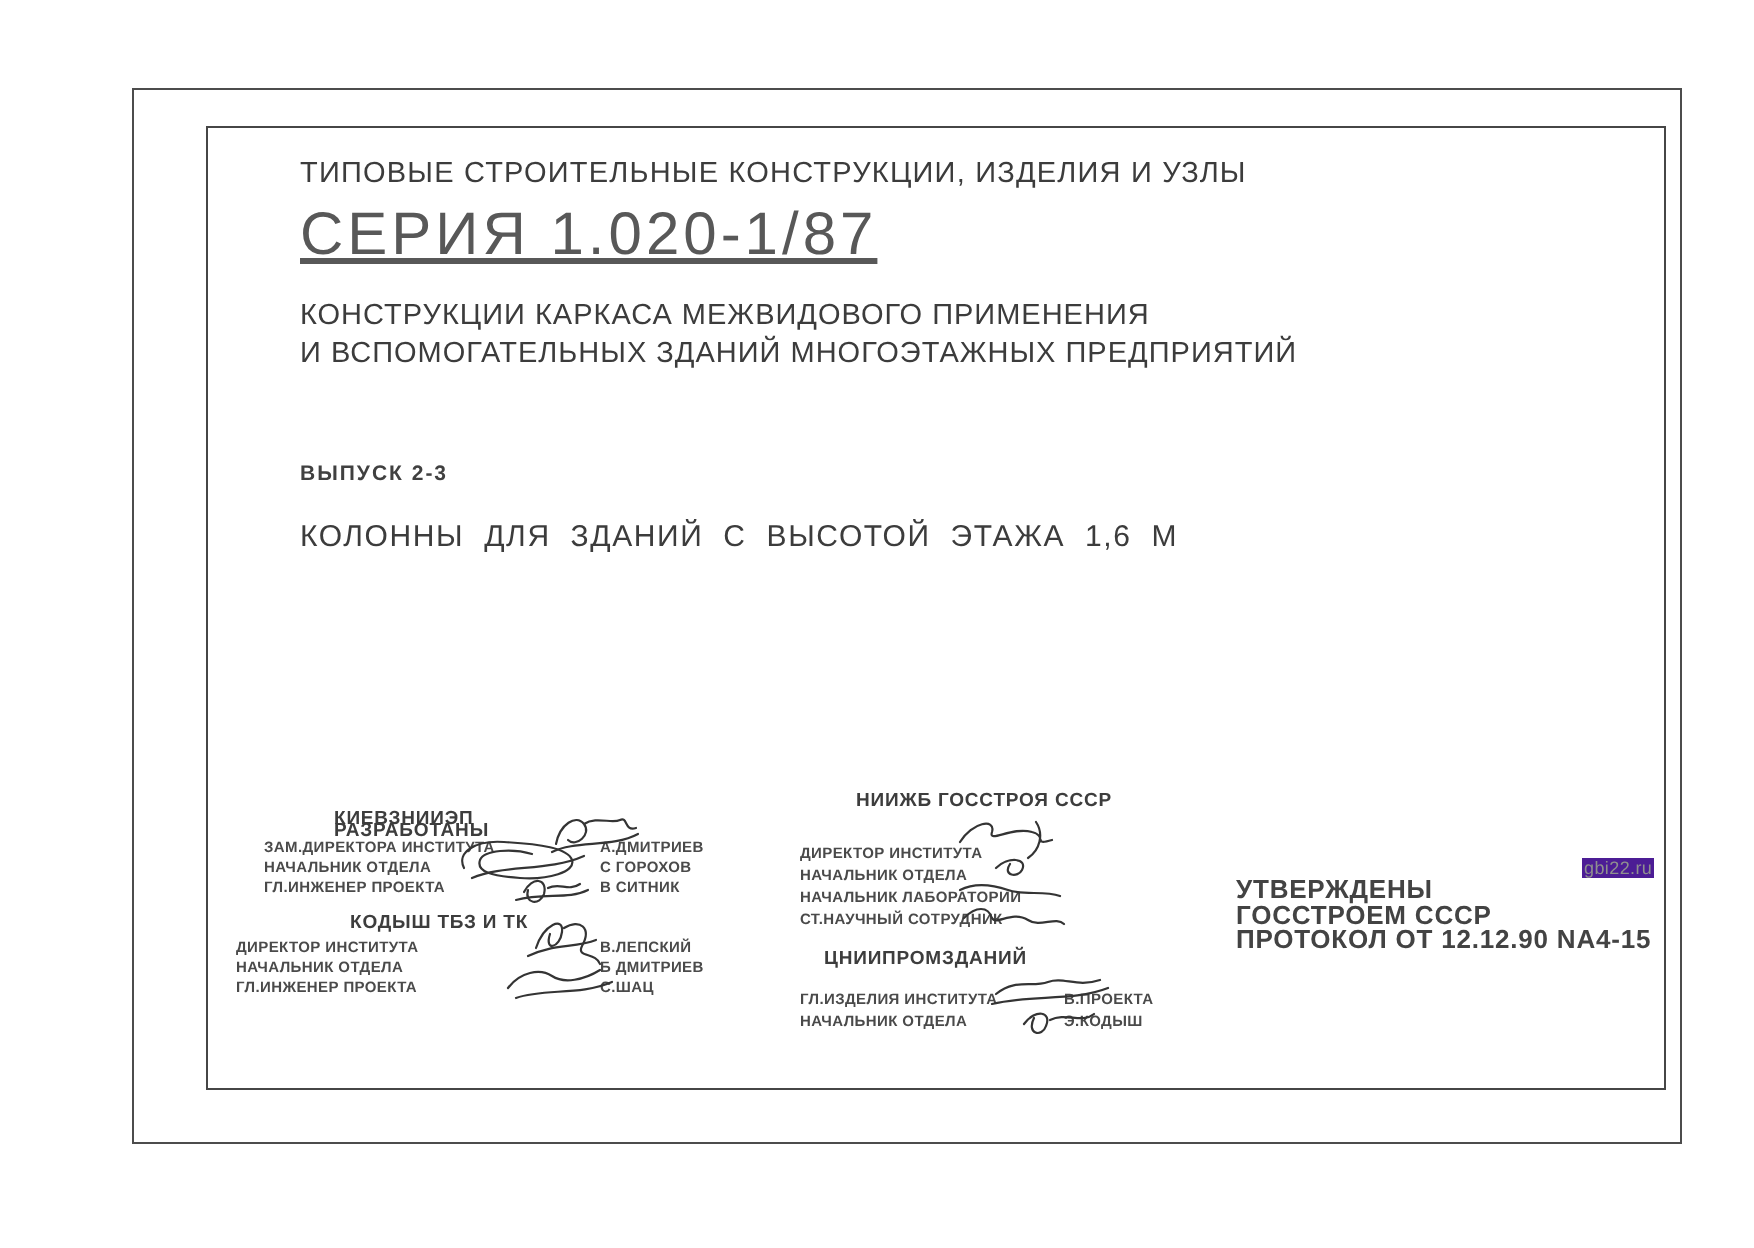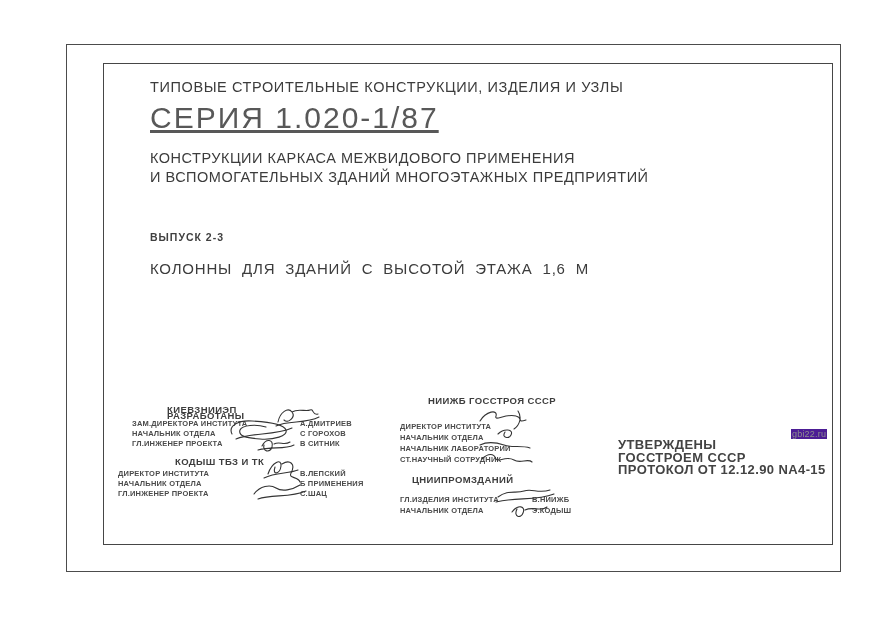--- a/index.html
+++ b/index.html
@@ -72,21 +72,21 @@
   </svg>
 
   <div class="org" style="left:175px; top:456px;">КОДЫШ ТБЗ И ТК</div>
   <div class="sm" style="left:118px; top:469px;">
     <div>ДИРЕКТОР ИНСТИТУТА</div>
     <div>НАЧАЛЬНИК ОТДЕЛА</div>
     <div>ГЛ.ИНЖЕНЕР ПРОЕКТА</div>
   </div>
   <div class="sm" style="left:300px; top:469px;">
     <div>В.ЛЕПСКИЙ</div>
-    <div>Б ПРИМЕНЕНИЯ</div>
+    <div>Б ДМИТРИЕВ</div>
     <div>С.ШАЦ</div>
   </div>
   <svg class="sig" style="left:248px; top:454px;" width="75" height="52" viewBox="0 0 75 52">
     <path d="M20,20 C24,8 34,4 33,12 C32,20 24,22 27,13 M34,10 C42,5 48,10 43,19 C40,25 50,22 52,28"></path>
     <path d="M16,24 C28,18 40,20 50,16"></path>
     <path d="M6,40 C12,32 22,30 28,34 C34,38 44,36 52,31 M10,45 C24,40 42,44 58,37"></path>
   </svg>
 
   <div class="org" style="left:428px; top:395px;">НИИЖБ ГОССТРОЯ СССР</div>
   <div class="sm lh11" style="left:400px; top:421px;">
@@ -101,21 +101,21 @@
     <path d="M10,38 C18,34 28,36 34,38 C42,41 52,38 60,41"></path>
     <path d="M12,52 C18,46 24,46 26,52 C28,56 36,48 44,53 C50,57 58,51 62,55"></path>
   </svg>
 
   <div class="org" style="left:412px; top:474px;">ЦНИИПРОМЗДАНИЙ</div>
   <div class="sm lh11" style="left:400px; top:494px;">
     <div>ГЛ.ИЗДЕЛИЯ ИНСТИТУТА</div>
     <div>НАЧАЛЬНИК ОТДЕЛА</div>
   </div>
   <div class="sm lh11" style="left:532px; top:494px;">
-    <div>В.НИИЖБ</div>
+    <div>В.ПРОЕКТА</div>
     <div>Э.КОДЫШ</div>
   </div>
   <svg class="sig" style="left:492px; top:485px;" width="72" height="34" viewBox="0 0 72 34">
     <path d="M6,12 C16,4 24,9 32,6 C40,3 46,9 58,5 M4,17 C24,12 44,16 62,9"></path>
     <path d="M20,27 C26,19 34,21 31,28 C29,34 21,32 25,24 M33,25 C41,21 49,27 55,22"></path>
   </svg>
 
   <div class="approval">
     <div>УТВЕРЖДЕНЫ</div>
     <div>ГОССТРОЕМ СССР</div>

